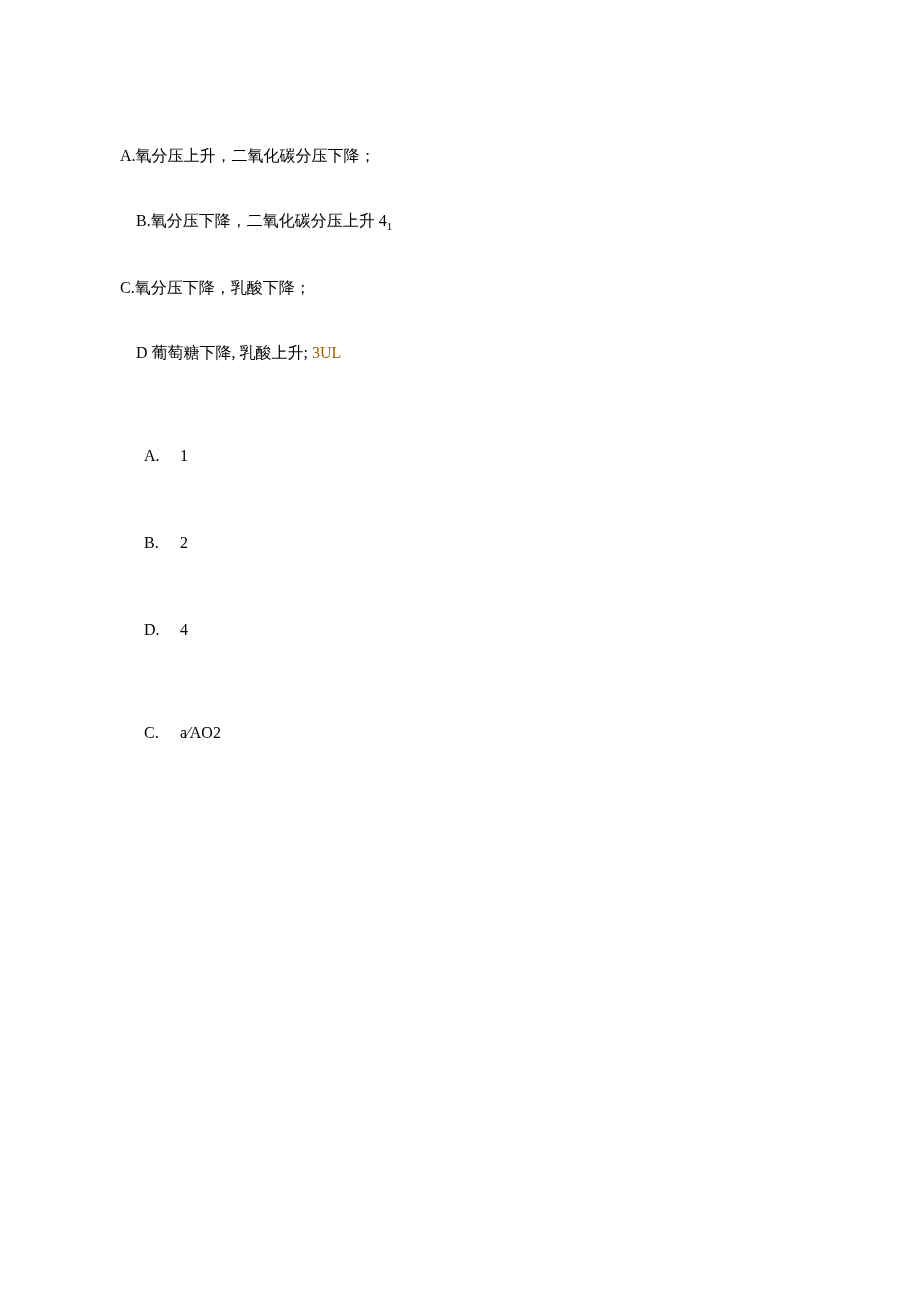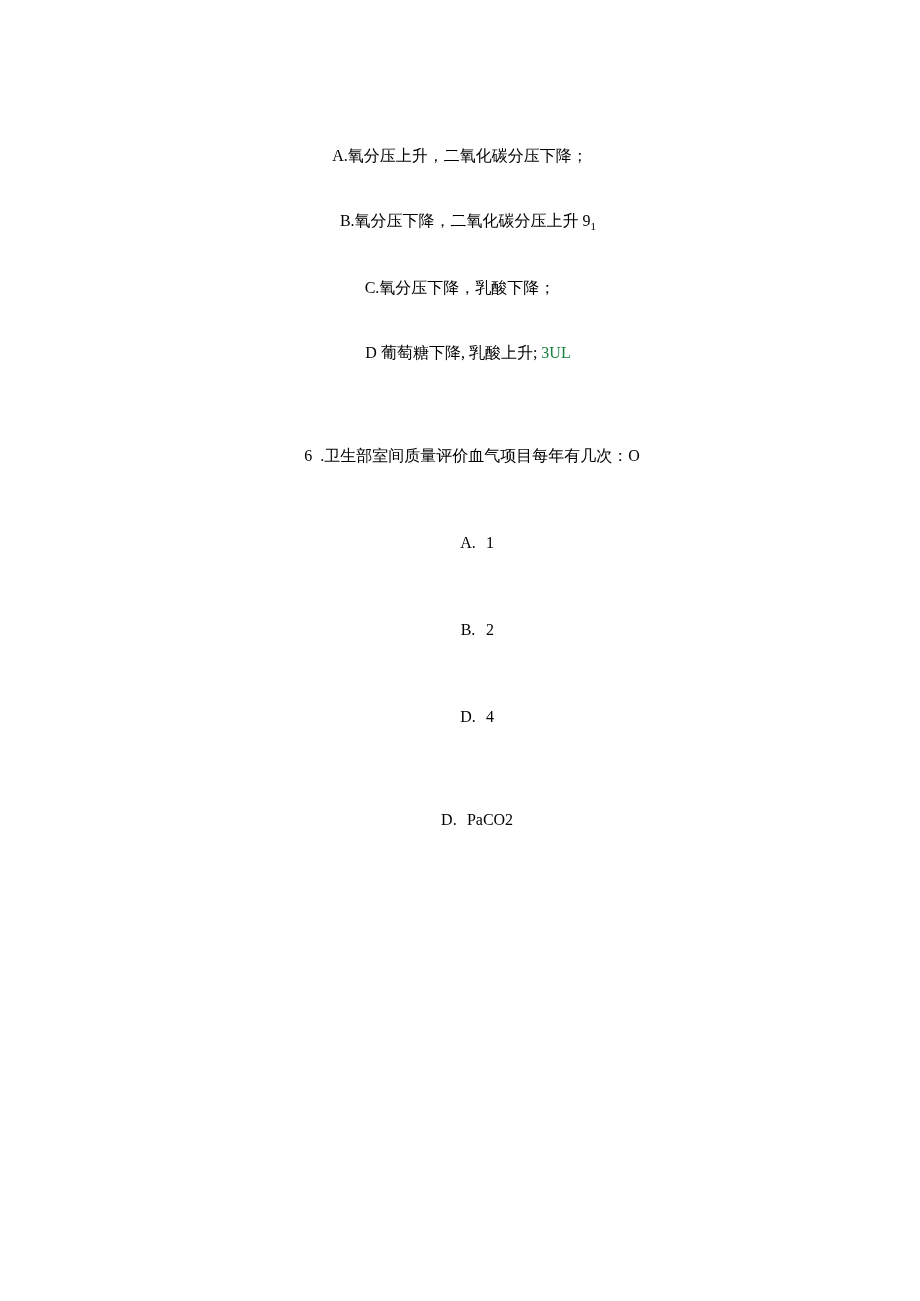--- a/index.html
+++ b/index.html
@@ -9,72 +9,68 @@
     font-family: "SimSun", "宋体", serif;
     font-size: 16px;
     color: #000000;
     width: 920px;
     height: 1301px;
     position: relative;
   }
   .page {
     padding: 145px 120px 0 120px;
     line-height: 1.4;
-    text-align: center;
   }
   .line {
     margin-bottom: 20px;
     white-space: pre-wrap;
   }
   .q-block {
     margin-top: 36px;
   }
   .q-block .line:first-child {
     margin-bottom: 20px;
   }
   .opt-letter {
     display: inline-block;
     min-width: 36px;
   }
   .orange {
-    color: #15803d;
+    color: #a16207;
   }
   .subscript {
     font-size: 11px;
     vertical-align: sub;
   }
 </style>
 </head>
 <body>
 
 <div class="page">
 
   <div class="line">A.氧分压上升，二氧化碳分压下降；</div>
   <div class="line">
-    <span>B.氧分压下降，二氧化碳分压上升 9</span><span class="subscript">1</span>
+    <span>B.氧分压下降，二氧化碳分压上升 4</span><span class="subscript">1</span>
   </div>
   <div class="line">C.氧分压下降，乳酸下降；</div>
   <div class="line">
     <span>D 葡萄糖下降, 乳酸上升; </span><span class="orange">3UL</span>
   </div>
 
   <div class="q-block">
-    <div class="line">
-      <span>6  .</span><span>卫生部室间质量评价血气项目每年有几次：O</span>
-    </div>
     <div class="line">
       <span class="opt-letter">A.</span><span>1</span>
     </div>
     <div class="line">
       <span class="opt-letter">B.</span><span>2</span>
     </div>
     <div class="line">
       <span class="opt-letter">D.</span><span>4</span>
     </div>
   </div>
 
   <div class="q-block">
     <div class="line">
-      <span class="opt-letter">D.</span><span>PaCO2</span>
+      <span class="opt-letter">C.</span><span>a⁄AO2</span>
     </div>
   </div>
 
 </div>
 
 </body></html>

